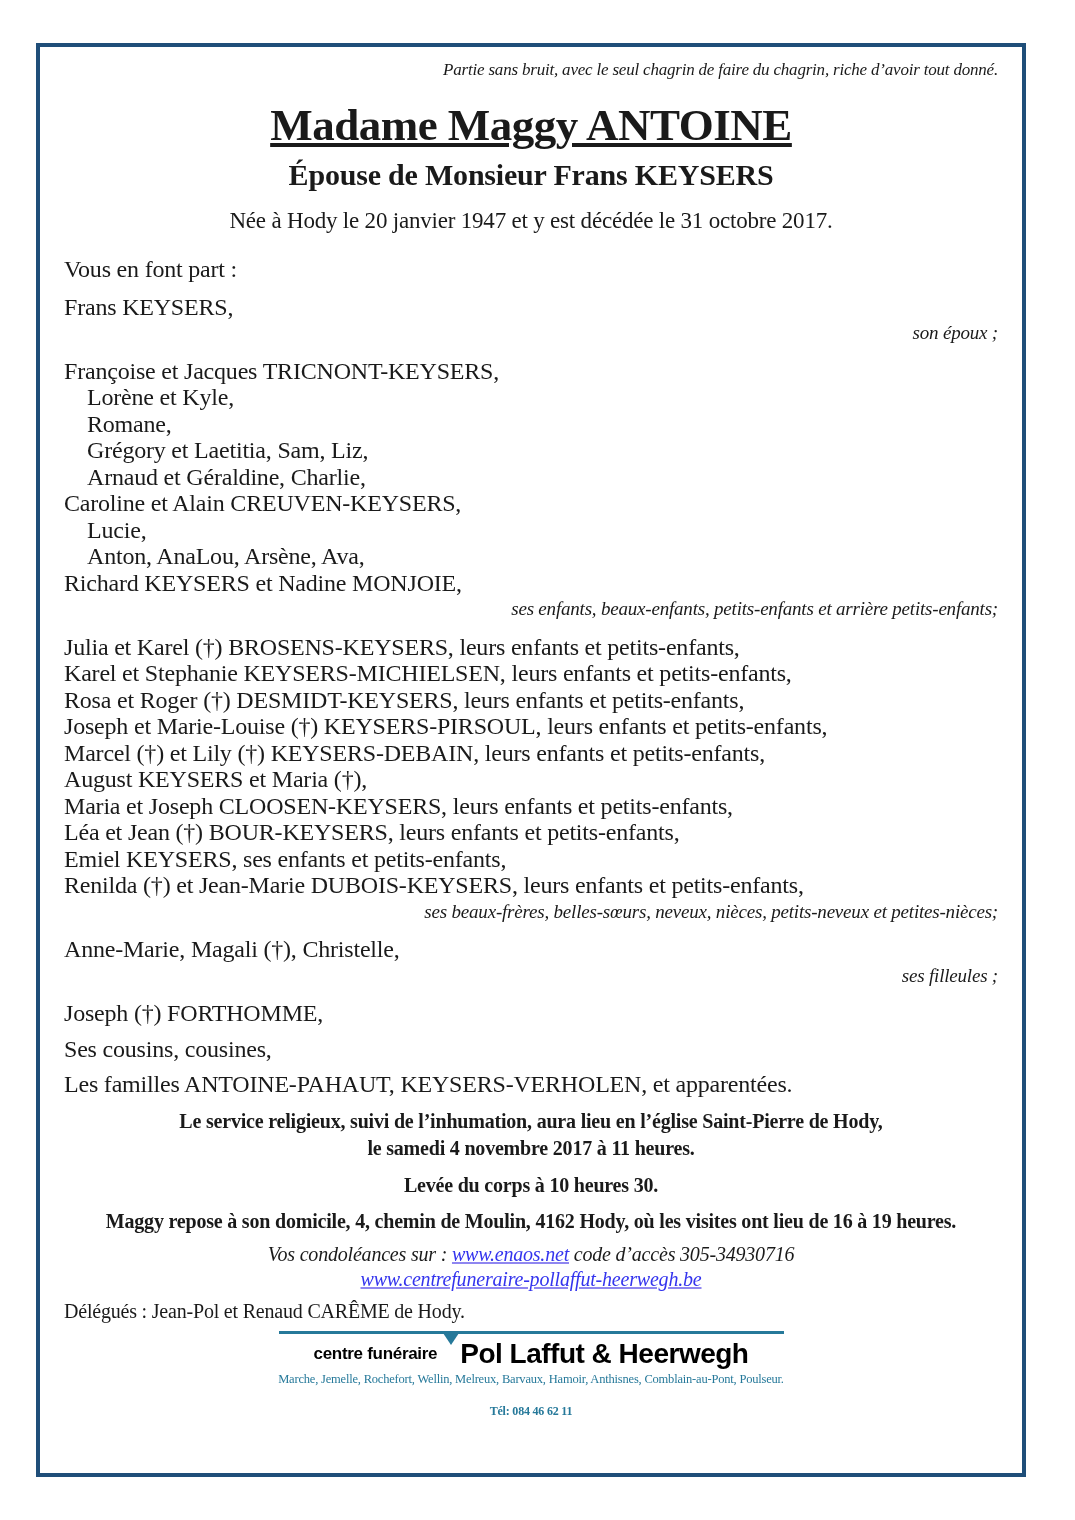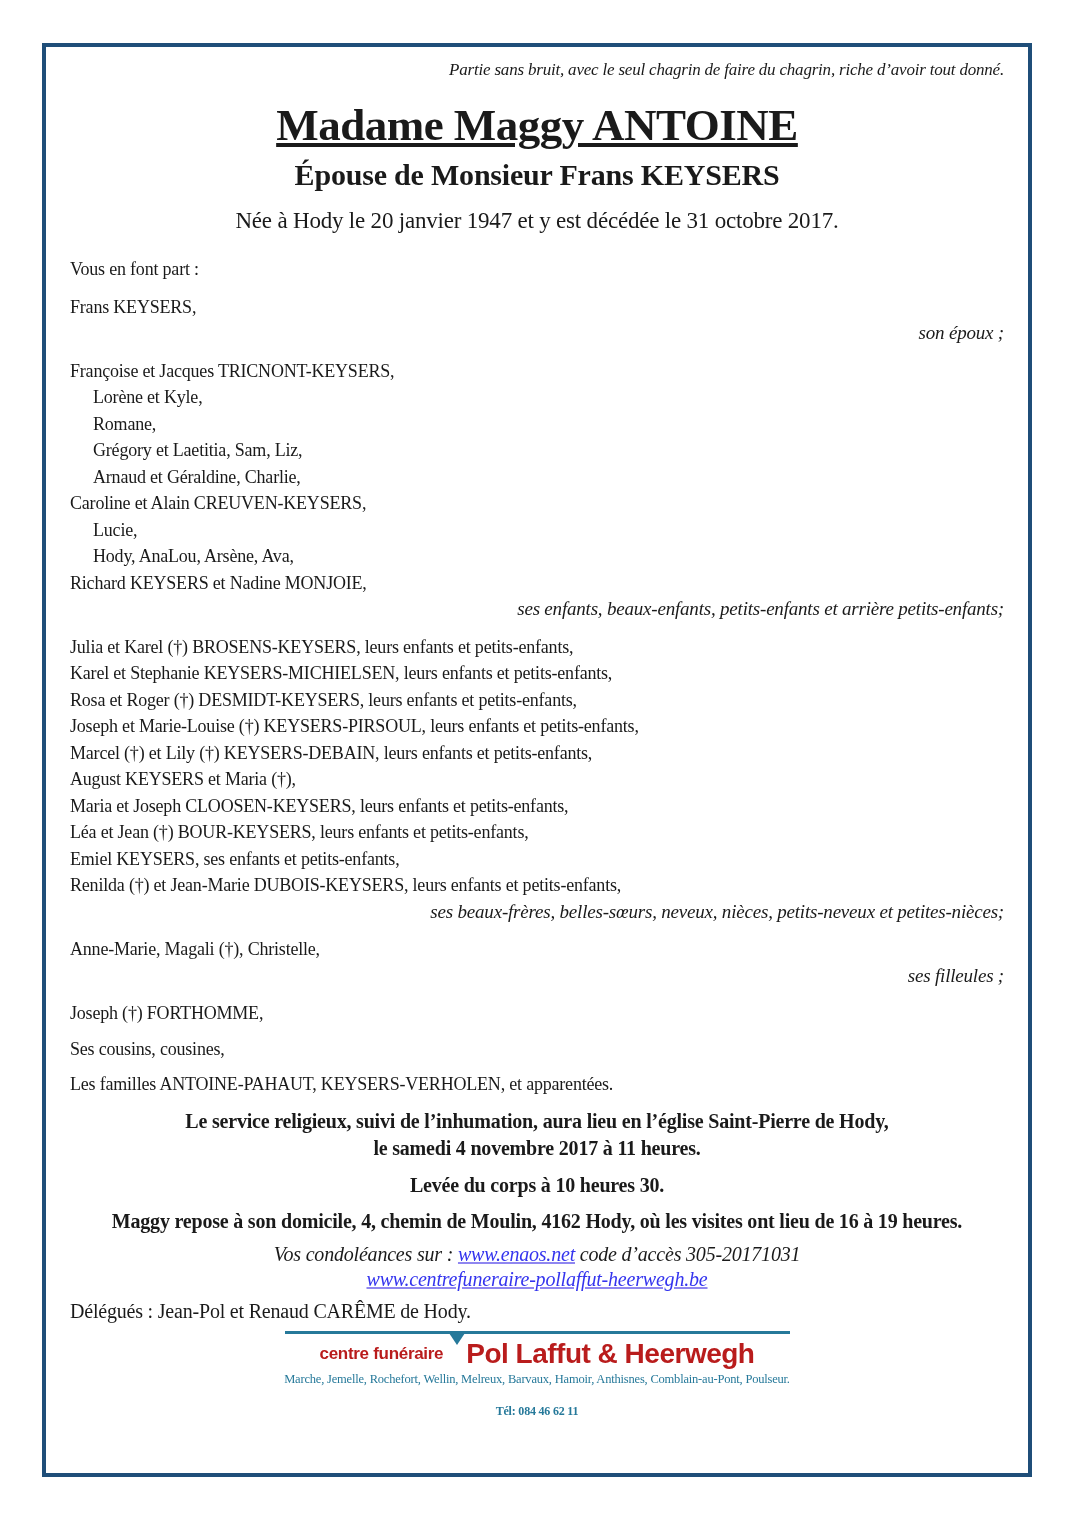--- a/index.html
+++ b/index.html
@@ -8,21 +8,21 @@
     background: #ffffff;
     width: 1075px;
     height: 1520px;
     font-family: "Liberation Serif", serif;
     color: #1a1a1a;
   }
   * { box-sizing: border-box; }
 
   .sheet {
     position: absolute;
-    left: 42px;
+    left: 36px;
     top: 43px;
     width: 990px;
     height: 1434px;
     border: 4px solid #1F4E79;
     background: #ffffff;
     padding: 12px 24px 0 24px;
     letter-spacing: -0.2px;
   }
 
   .epigraph {
@@ -51,21 +51,21 @@
   }
 
   .birthline {
     margin-top: 13px;
     text-align: center;
     font-size: 23px;
     line-height: 30px;
   }
 
   .body-line {
-    font-size: 18px;
+    font-size: 24px;
     line-height: 26.5px;
   }
   .para { margin-top: 11px; }
   .para-s { margin-top: 9px; }
   .indent { padding-left: 23px; }
 
   .role {
     text-align: right;
     font-style: italic;
     font-size: 19px;
@@ -102,21 +102,21 @@
   .teal-rule {
     margin: 6px auto 0 auto;
     width: 505px;
     height: 3px;
     background: #26799A;
   }
 
   .brand-row {
     margin-top: 4px;
     text-align: center;
-    color: #b91c1c;
+    color: #000000;
     font-family: "Liberation Sans", sans-serif;
     white-space: nowrap;
   }
   .brand-small {
     font-size: 17px;
     font-weight: 600;
     letter-spacing: -0.3px;
     vertical-align: 4px;
   }
   .brand-tri {
@@ -171,21 +171,21 @@
   </div>
 
   <div class="para">
     <div class="body-line">Françoise et Jacques TRICNONT-KEYSERS,</div>
     <div class="body-line indent">Lorène et Kyle,</div>
     <div class="body-line indent">Romane,</div>
     <div class="body-line indent">Grégory et Laetitia, Sam, Liz,</div>
     <div class="body-line indent">Arnaud et Géraldine, Charlie,</div>
     <div class="body-line">Caroline et Alain CREUVEN-KEYSERS,</div>
     <div class="body-line indent">Lucie,</div>
-    <div class="body-line indent">Hody, AnaLou, Arsène, Ava,</div>
+    <div class="body-line indent">Anton, AnaLou, Arsène, Ava,</div>
     <div class="body-line">Richard KEYSERS et Nadine MONJOIE,</div>
     <div class="role">ses enfants, beaux-enfants, petits-enfants et arrière petits-enfants;</div>
   </div>
 
 
   <div class="para">
     <div class="body-line">Julia et Karel (†) BROSENS-KEYSERS, leurs enfants et petits-enfants,</div>
     <div class="body-line">Karel et Stephanie KEYSERS-MICHIELSEN, leurs enfants et petits-enfants,</div>
     <div class="body-line">Rosa et Roger (†) DESMIDT-KEYSERS, leurs enfants et petits-enfants,</div>
     <div class="body-line">Joseph et Marie-Louise (†) KEYSERS-PIRSOUL, leurs enfants et petits-enfants,</div>
@@ -212,21 +212,21 @@
   <div>
     <div class="center-bold">Le service religieux, suivi de l’inhumation, aura lieu en l’église Saint-Pierre de Hody,</div>
     <div class="center-bold" style="margin-top:0">le samedi 4 novembre 2017 à 11 heures.</div>
   </div>
 
   <div class="center-bold">Levée du corps à 10 heures 30.</div>
 
   <div class="center-bold" style="margin-top:9px">Maggy repose à son domicile, 4, chemin de Moulin, 4162 Hody, où les visites ont lieu de 16 à 19 heures.</div>
 
   <div class="condolences">
-    <span>Vos condoléances sur : </span><a href="#">www.enaos.net</a><span> code d’accès 305-20171031</span>
+    <span>Vos condoléances sur : </span><a href="#">www.enaos.net</a><span> code d’accès 305-34930716</span>
   </div>
   <div class="condolences" style="margin-top:0">
     <a href="#">www.centrefuneraire-pollaffut-heerwegh.be</a>
   </div>
 
   <div class="delegates">Délégués : Jean-Pol et Renaud CARÊME de Hody.</div>
 
   <div class="teal-rule"></div>
 
   <div class="brand-row">

